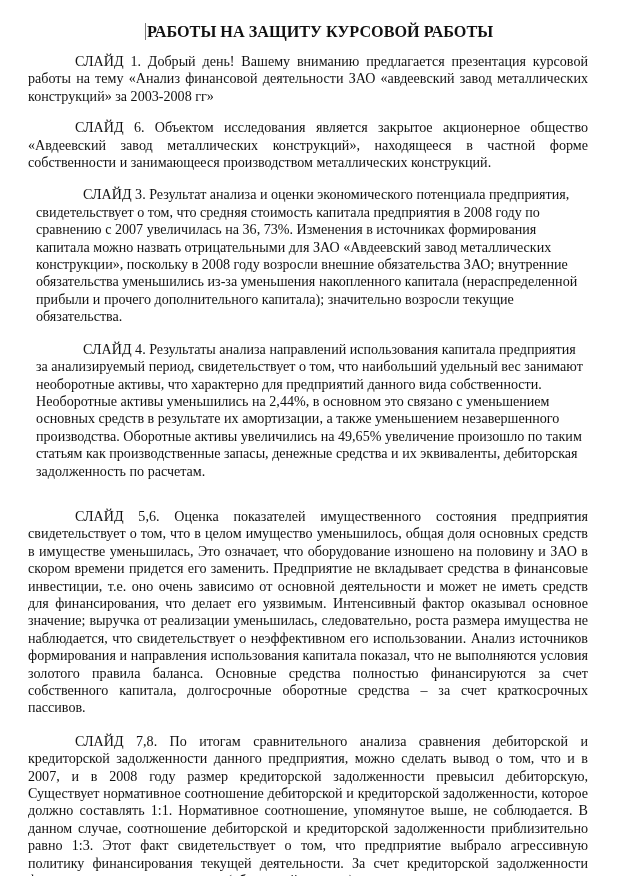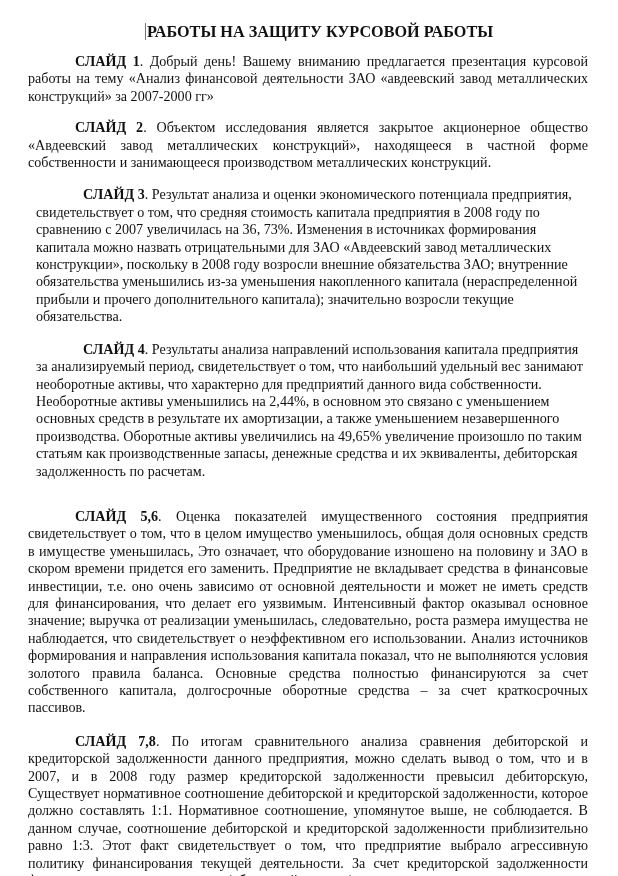--- a/index.html
+++ b/index.html
@@ -39,39 +39,39 @@
       margin-right: 1px;
     }
     .para {
       font-size: 14.1px;
       line-height: 17.4px;
       text-indent: 47px;
       margin: 0;
     }
     .para.justify { text-align: justify; }
     .para.left { text-align: left; margin-left: 8px; }
-    .slide-label { font-weight: bold; }
+    .slide-label { font-weight: normal; }
     #p1 { margin-top: 11px; }
     #p2 { margin-top: 14px; }
     #p3 { margin-top: 15px; }
     #p4 { margin-top: 15px; }
     #p5 { margin-top: 28px; }
     #p6 { margin-top: 16px; }
   </style>
 </head>
 <body>
 
 <div class="page">
   <div class="title">
     <span class="cursor"></span><span>РАБОТЫ НА ЗАЩИТУ КУРСОВОЙ РАБОТЫ</span>
   </div>
 
-  <p class="para justify" id="p1"><span class="slide-label">СЛАЙД 1</span><span>. Добрый день! Вашему вниманию предлагается презентация курсовой работы на тему «Анализ финансовой деятельности ЗАО «авдеевский завод металлических конструкций» за 2007-2000 гг»</span></p>
+  <p class="para justify" id="p1"><span class="slide-label">СЛАЙД 1</span><span>. Добрый день! Вашему вниманию предлагается презентация курсовой работы на тему «Анализ финансовой деятельности ЗАО «авдеевский завод металлических конструкций» за 2003-2008 гг»</span></p>
 
-  <p class="para justify" id="p2"><span class="slide-label">СЛАЙД 2</span><span>. Объектом исследования является закрытое акционерное общество «Авдеевский завод металлических конструкций», находящееся в частной форме собственности и занимающееся производством металлических конструкций.</span></p>
+  <p class="para justify" id="p2"><span class="slide-label">СЛАЙД 6</span><span>. Объектом исследования является закрытое акционерное общество «Авдеевский завод металлических конструкций», находящееся в частной форме собственности и занимающееся производством металлических конструкций.</span></p>
 
   <p class="para left" id="p3"><span class="slide-label">СЛАЙД 3</span><span>. Результат анализа и оценки экономического потенциала предприятия, свидетельствует о том, что средняя стоимость капитала предприятия в 2008 году по сравнению с 2007 увеличилась на 36, 73%. Изменения в источниках формирования капитала можно назвать отрицательными для ЗАО «Авдеевский завод металлических конструкции», поскольку в 2008 году возросли внешние обязательства ЗАО; внутренние обязательства уменьшились из-за уменьшения накопленного капитала (нераспределенной прибыли и прочего дополнительного капитала); значительно возросли текущие обязательства.</span></p>
 
   <p class="para left" id="p4"><span class="slide-label">СЛАЙД 4</span><span>. Результаты анализа направлений использования капитала предприятия за анализируемый период, свидетельствует о том, что наибольший удельный вес занимают необоротные активы, что характерно для предприятий данного вида собственности. Необоротные активы уменьшились на 2,44%, в основном это связано с уменьшением основных средств в результате их амортизации, а также уменьшением незавершенного производства. Оборотные активы увеличились на 49,65% увеличение произошло по таким статьям как производственные запасы, денежные средства и их эквиваленты, дебиторская задолженность по расчетам.</span></p>
 
   <p class="para justify" id="p5"><span class="slide-label">СЛАЙД 5,6</span><span>. Оценка показателей имущественного состояния предприятия свидетельствует о том, что в целом имущество уменьшилось, общая доля основных средств в имуществе уменьшилась, Это означает, что оборудование изношено на половину и ЗАО в скором времени придется его заменить. Предприятие не вкладывает средства в финансовые инвестиции, т.е. оно очень зависимо от основной деятельности и может не иметь средств для финансирования, что делает его уязвимым. Интенсивный фактор оказывал основное значение; выручка от реализации уменьшилась, следовательно, роста размера имущества не наблюдается, что свидетельствует о неэффективном его использовании. Анализ источников формирования и направления использования капитала показал, что не выполняются условия золотого правила баланса. Основные средства полностью финансируются за счет собственного капитала, долгосрочные оборотные средства – за счет краткосрочных пассивов.</span></p>
 
   <p class="para justify" id="p6"><span class="slide-label">СЛАЙД 7,8</span><span>. По итогам сравнительного анализа сравнения дебиторской и кредиторской задолженности данного предприятия, можно сделать вывод о том, что и в 2007, и в 2008 году размер кредиторской задолженности превысил дебиторскую, Существует нормативное соотношение дебиторской и кредиторской задолженности, которое должно составлять 1:1. Нормативное соотношение, упомянутое выше, не соблюдается. В данном случае, соотношение дебиторской и кредиторской задолженности приблизительно равно  1:3. Этот факт свидетельствует о том, что предприятие выбрало агрессивную политику финансирования текущей деятельности. За счет кредиторской задолженности финансируются текущие активы (оборотный капитал).</span></p>
 </div>
 

